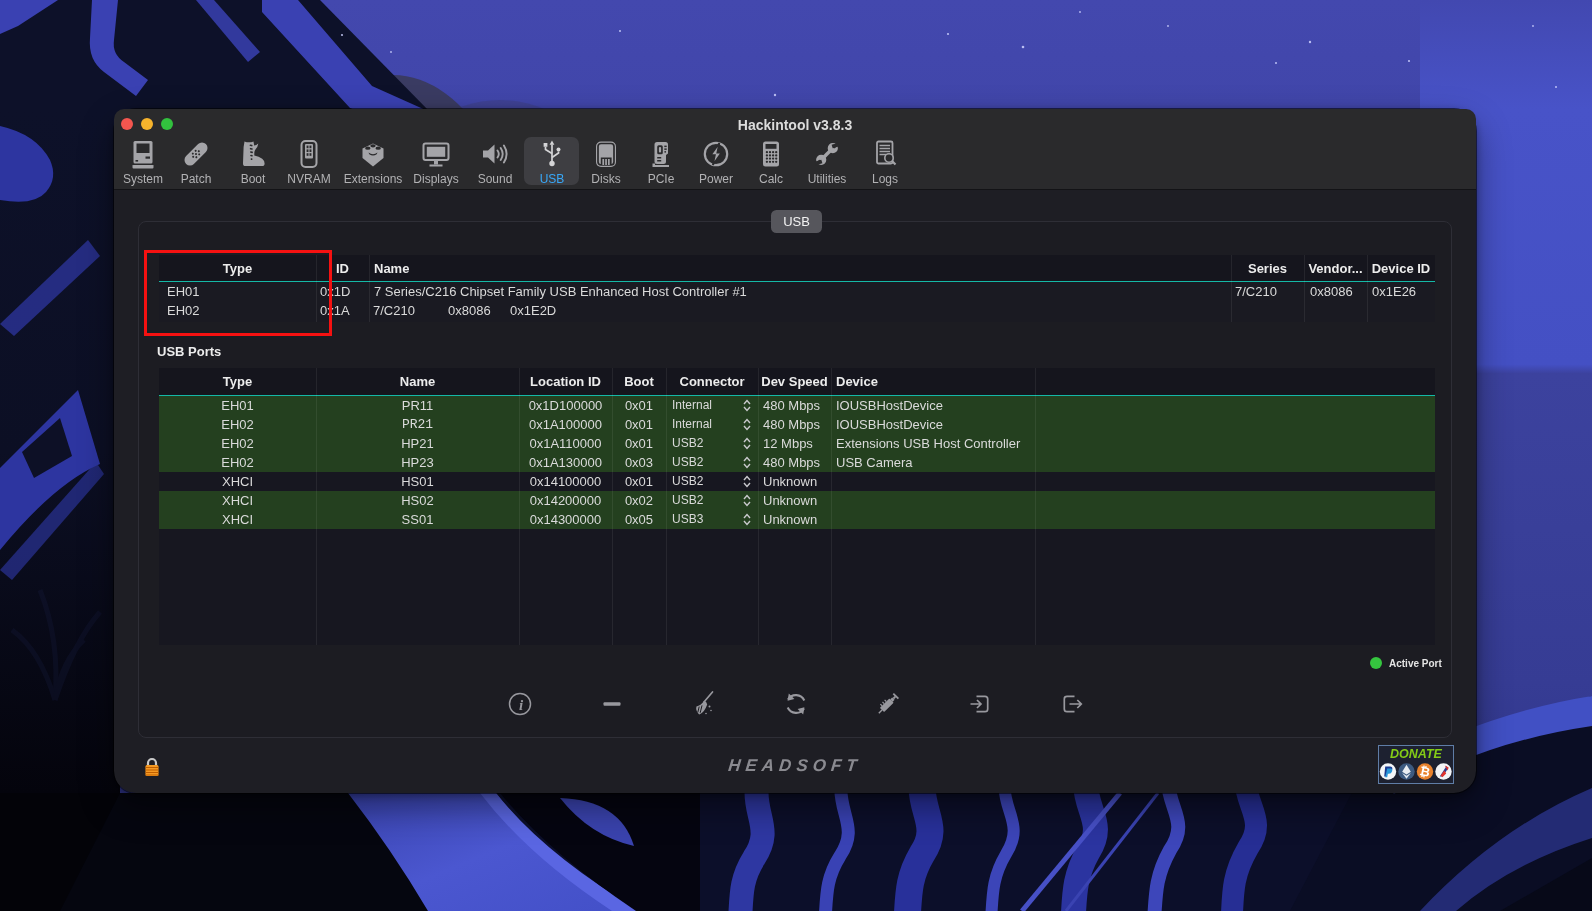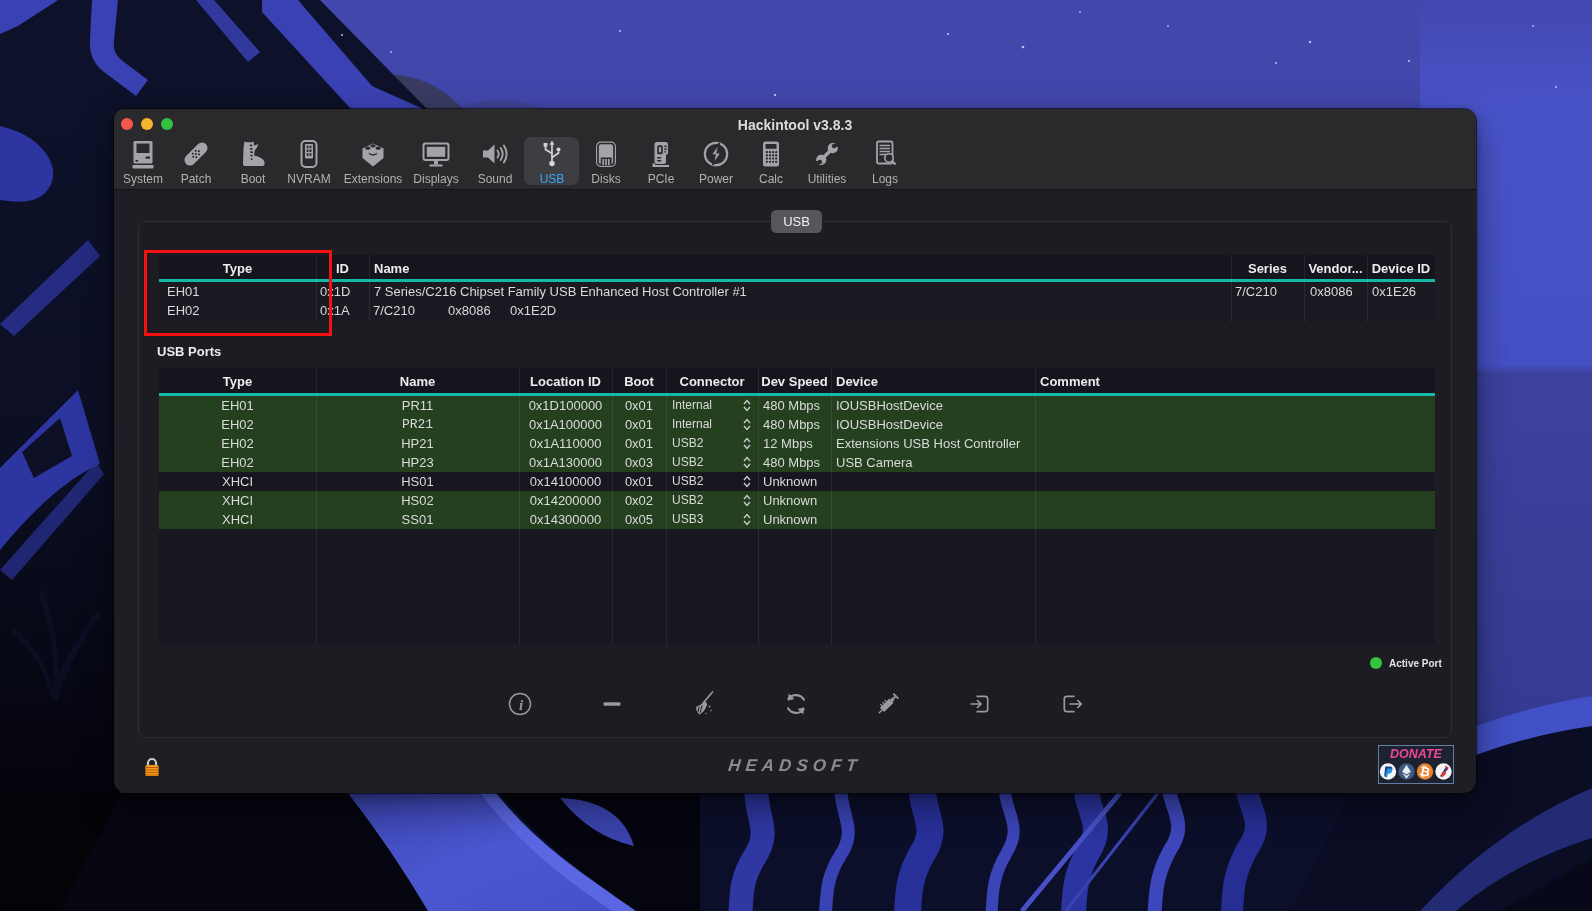--- a/index.html
+++ b/index.html
@@ -1,43 +1,43 @@
 <!DOCTYPE html>
 <html><head><meta charset="utf-8">
 <style>
 *{-webkit-font-smoothing:antialiased;}
 html,body{margin:0;padding:0;width:1592px;height:911px;overflow:hidden;background:#3c3f9e;font-family:"Liberation Sans",sans-serif;}
 #bg{position:absolute;left:0;top:0;width:1592px;height:911px;}
-#win{position:absolute;left:114px;top:109px;width:1362px;height:684px;background:#1e1e24;border-radius:12px;transform:translateZ(0);box-shadow:0 14px 34px rgba(0,0,0,.42),0 2px 8px rgba(0,0,0,.35);outline:1px solid rgba(0,0,0,.55);}
+#win{position:absolute;left:114px;top:109px;width:1362px;height:684px;background:#1e1e24;border-radius:22px;transform:translateZ(0);box-shadow:0 14px 34px rgba(0,0,0,.42),0 2px 8px rgba(0,0,0,.35);outline:1px solid rgba(0,0,0,.55);}
 #tbar{position:absolute;left:0;top:0;width:100%;height:81px;background:#2a2a2c;border-radius:10px 10px 0 0;border-bottom:1px solid #131316;box-sizing:border-box;}
 .tl{position:absolute;top:9px;width:12px;height:12px;border-radius:50%;}
 #title{position:absolute;top:8px;left:0;width:100%;text-align:center;font-size:14px;font-weight:bold;color:#dcdcdc;}
 .titem{position:absolute;top:30px;width:80px;margin-left:-40px;text-align:center;}
 .titem .lbl{margin-top:3px;font-size:12px;color:#b2b2b4;}
 .titem svg{display:block;margin:0 auto;}
 #usbhl{position:absolute;left:410px;top:28px;width:55px;height:48px;background:#3e3e42;border-radius:7px;}
 #panel{position:absolute;left:24px;top:112px;width:1314px;height:517px;background:#1c1c22;border:1px solid #2e2e36;border-radius:8px;box-sizing:border-box;}
 #usbtab{position:absolute;left:657px;top:101px;width:51px;height:23px;background:#56565c;border-radius:5.5px;color:#f2f2f2;font-size:13px;text-align:center;line-height:23px;z-index:5;}
 .tablewrap{position:absolute;background:#171720;}
 .vline{position:absolute;top:0;bottom:0;width:1px;background:rgba(255,255,255,0.07);}
-.hdr{position:absolute;left:0;right:0;top:0;display:flex;color:#ececec;font-weight:bold;font-size:13px;background:#15151d;border-bottom:3px solid #14b8a6;box-sizing:border-box;}
+.hdr{position:absolute;left:0;right:0;top:0;display:flex;color:#ececec;font-weight:bold;font-size:13px;background:#15151d;border-bottom:1px solid #14b8a6;box-sizing:border-box;}
 .hdr>div{box-sizing:border-box;}
 .row{position:absolute;left:0;right:0;display:flex;font-size:13px;color:#dadada;}
 .c{box-sizing:border-box;white-space:nowrap;overflow:hidden;}
 .ctr{text-align:center;}
 .lft{text-align:left;padding-left:5px;}
 #redbox{position:absolute;left:30px;top:141px;width:188px;height:86px;border:3px solid #f51111;box-sizing:border-box;z-index:6;}
 #usbports{position:absolute;left:43px;top:235px;font-size:13px;font-weight:bold;color:#ececec;}
 #activedot{position:absolute;left:1256px;top:548px;width:12px;height:12px;border-radius:50%;background:#35c53f;}
 #activelbl{position:absolute;left:1275px;top:549px;font-size:10px;font-weight:bold;color:#e4e4e4;}
 .bbtn{position:absolute;top:581px;width:28px;height:28px;margin-left:-14px;}
 #footer{position:absolute;left:0;top:630px;width:100%;height:54px;}
 #headsoft{position:absolute;left:0;top:17px;width:100%;text-align:center;font-size:17px;font-weight:bold;font-style:italic;color:#8a8a90;letter-spacing:5px;transform:skewX(-6deg);}
 #donate{position:absolute;left:1264px;top:6px;width:76px;height:39px;background:#1d2130;border:1.5px solid #5f7da6;box-sizing:border-box;}
-#donate .dt{color:#ec4899;font-weight:bold;font-style:italic;font-size:12.5px;text-align:center;margin-top:1px;}
+#donate .dt{color:#84cc16;font-weight:bold;font-style:italic;font-size:12.5px;text-align:center;margin-top:1px;}
 #lockico{position:absolute;left:29px;top:18px;}
 </style></head>
 <body>
 <svg id="bg" viewBox="0 0 1592 911" preserveAspectRatio="none">
 <defs>
 <linearGradient id="sky" x1="0" y1="0" x2="0" y2="1">
  <stop offset="0" stop-color="#4348ae"></stop>
         <stop offset="0.3" stop-color="#3e43a4"></stop>
         <stop offset="0.7" stop-color="#343a94"></stop>
         <stop offset="1" stop-color="#2b3080"></stop>
@@ -373,21 +373,20 @@
 
   <div class="tablewrap" id="t2" style="left:45px;top:259px;width:1276px;height:277px;">
     <div class="hdr" style="height:28px;line-height:28px;">
       <div class="ctr" style="width:157px;">Type</div>
         <div class="ctr" style="width:203px;">Name</div>
         <div class="ctr" style="width:93px;">Location ID</div>
         <div class="ctr" style="width:54px;">Boot</div>
         <div class="ctr" style="width:92px;">Connector</div>
         <div class="ctr" style="width:73px;">Dev Speed</div>
         <div class="lft" style="width:204px;">Device</div>
-        <div class="lft" style="width:400px;">Comment</div>
     </div>
     <div id="rows">
         <div class="row" style="top:28px;height:19px;line-height:19px;background:#24401f;">
           <div class="c ctr" style="width:157px;">EH01</div>
           <div class="c ctr" style="width:203px;">PR11</div>
           <div class="c ctr" style="width:93px;">0x1D100000</div>
           <div class="c ctr" style="width:54px;">0x01</div>
           <div class="c" style="width:92px;font-size:12px;padding-left:6px;">Internal<span style="float:right;margin-right:7px;margin-top:3px;"><svg width="8" height="13">
                 <path d="M1 5 L4 1.5 L7 5" fill="none" stroke="#c9c9cd" stroke-width="1.4"></path>
                 <path d="M1 8 L4 11.5 L7 8" fill="none" stroke="#c9c9cd" stroke-width="1.4"></path>

